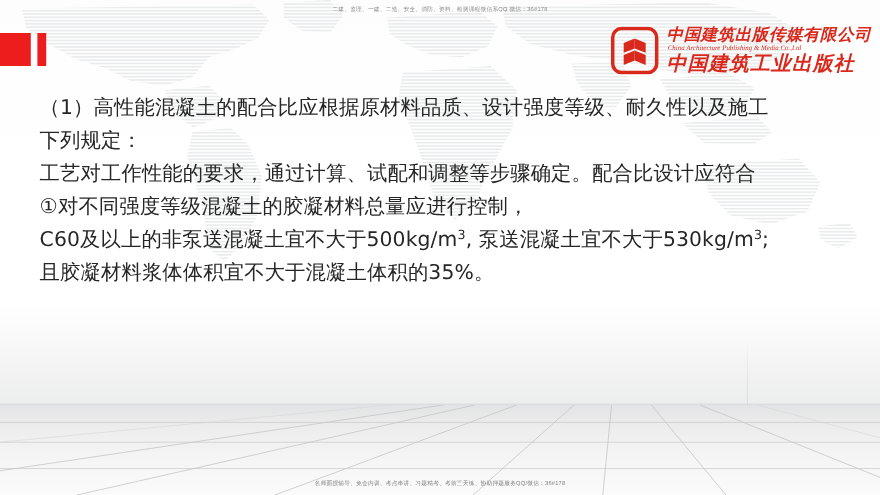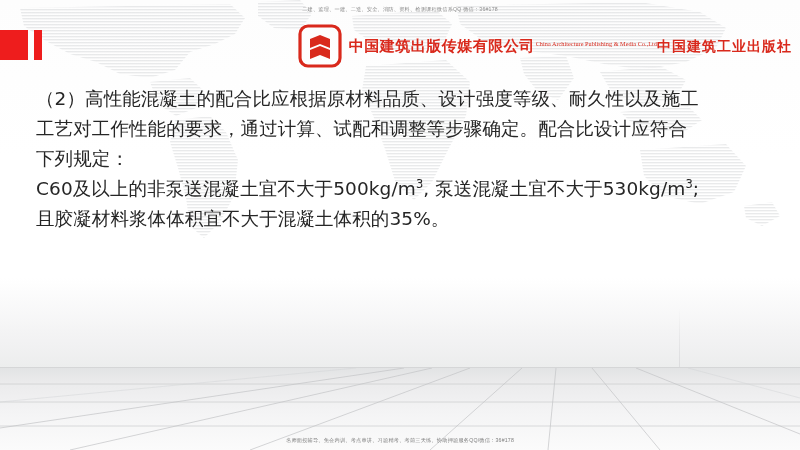--- a/index.html
+++ b/index.html
@@ -31,26 +31,26 @@
   
   .header-note{
     position:absolute;left:0;top:5px;width:800px;text-align:center;
     font-size:5.2px;line-height:8px;color:#8c8c8c;letter-spacing:.2px;
     white-space:nowrap;
   }
 
   
   .logo{position:absolute;right:8px;top:24px;display:flex;align-items:center;gap:7px;}
   .logo-mark{width:44px;height:44px;flex:0 0 44px;}
-  .logo-text{display:flex;flex-direction:row;justify-content:center;line-height:1;}
+  .logo-text{display:flex;flex-direction:column;justify-content:center;line-height:1;font-style:italic;}
   .logo-cn1{font-size:15px;font-weight:bold;color:#d9291c;letter-spacing:.5px;
             font-family:"DejaVu Sans","Liberation Sans",sans-serif;}
   .logo-en{font-size:6.2px;color:#d9291c;letter-spacing:.05px;margin:2px 0 2px 1px;
            font-family:"Liberation Serif","DejaVu Serif",serif;}
-  .logo-cn2{font-size:14px;font-weight:bold;color:#d9291c;letter-spacing:1px;
+  .logo-cn2{font-size:18px;font-weight:bold;color:#d9291c;letter-spacing:1px;
             font-family:"DejaVu Serif","Liberation Serif",serif;}
 
   
   .body-text{
     position:absolute;left:36px;top:84px;width:736px;
     font-size:18.5px;line-height:30px;color:#262626;
     font-family:"DejaVu Sans","Liberation Sans",sans-serif;
     letter-spacing:.1px;
   }
   .para{margin:0;}
@@ -131,25 +131,28 @@
     <div class="logo-text">
       <div class="logo-cn1">中国建筑出版传媒有限公司</div>
       <div class="logo-en">China Architecture Publishing &amp; Media Co.,Ltd</div>
       <div class="logo-cn2">中国建筑工业出版社</div>
     </div>
   </div>
 
   <div class="body-text">
 
     <div class="para">
-      <div class="line">（2）高性能混凝土的配合比应根据原材料品质、设计强度等级、耐久性以及施工</div>
+      <div class="line">（1）高性能混凝土的配合比应根据原材料品质、设计强度等级、耐久性以及施工</div>
+      <div class="line">下列规定：</div>
       <div class="line">工艺对工作性能的要求，通过计算、试配和调整等步骤确定。配合比设计应符合</div>
-      <div class="line">下列规定：</div>
     </div>
 
+    <div class="para">
+      <div class="line">①对不同强度等级混凝土的胶凝材料总量应进行控制，</div>
+    </div>
 
 
 
     <div class="line">
       <span>C60及以上的非泵送混凝土宜不大于500kg/m</span><sup>3</sup><span>, 泵送混凝土宜不大于530kg/m</span><sup>3</sup><span>;</span>
     </div>
 
     <div class="line">且胶凝材料浆体体积宜不大于混凝土体积的35%。</div>
   </div>
 

